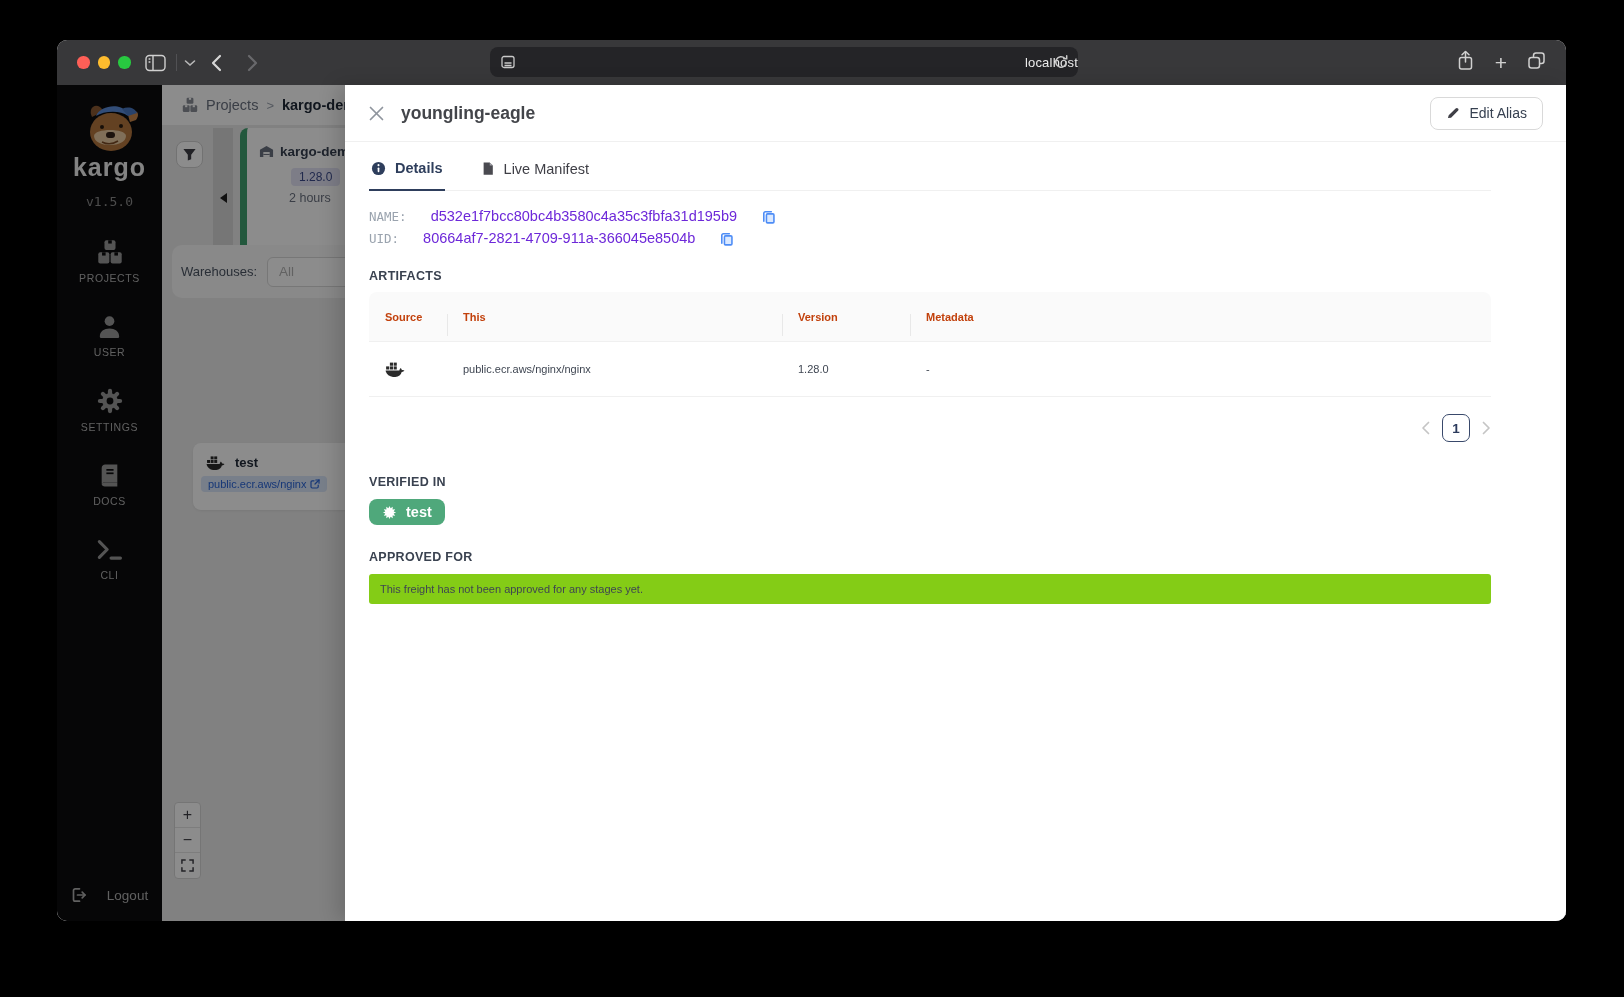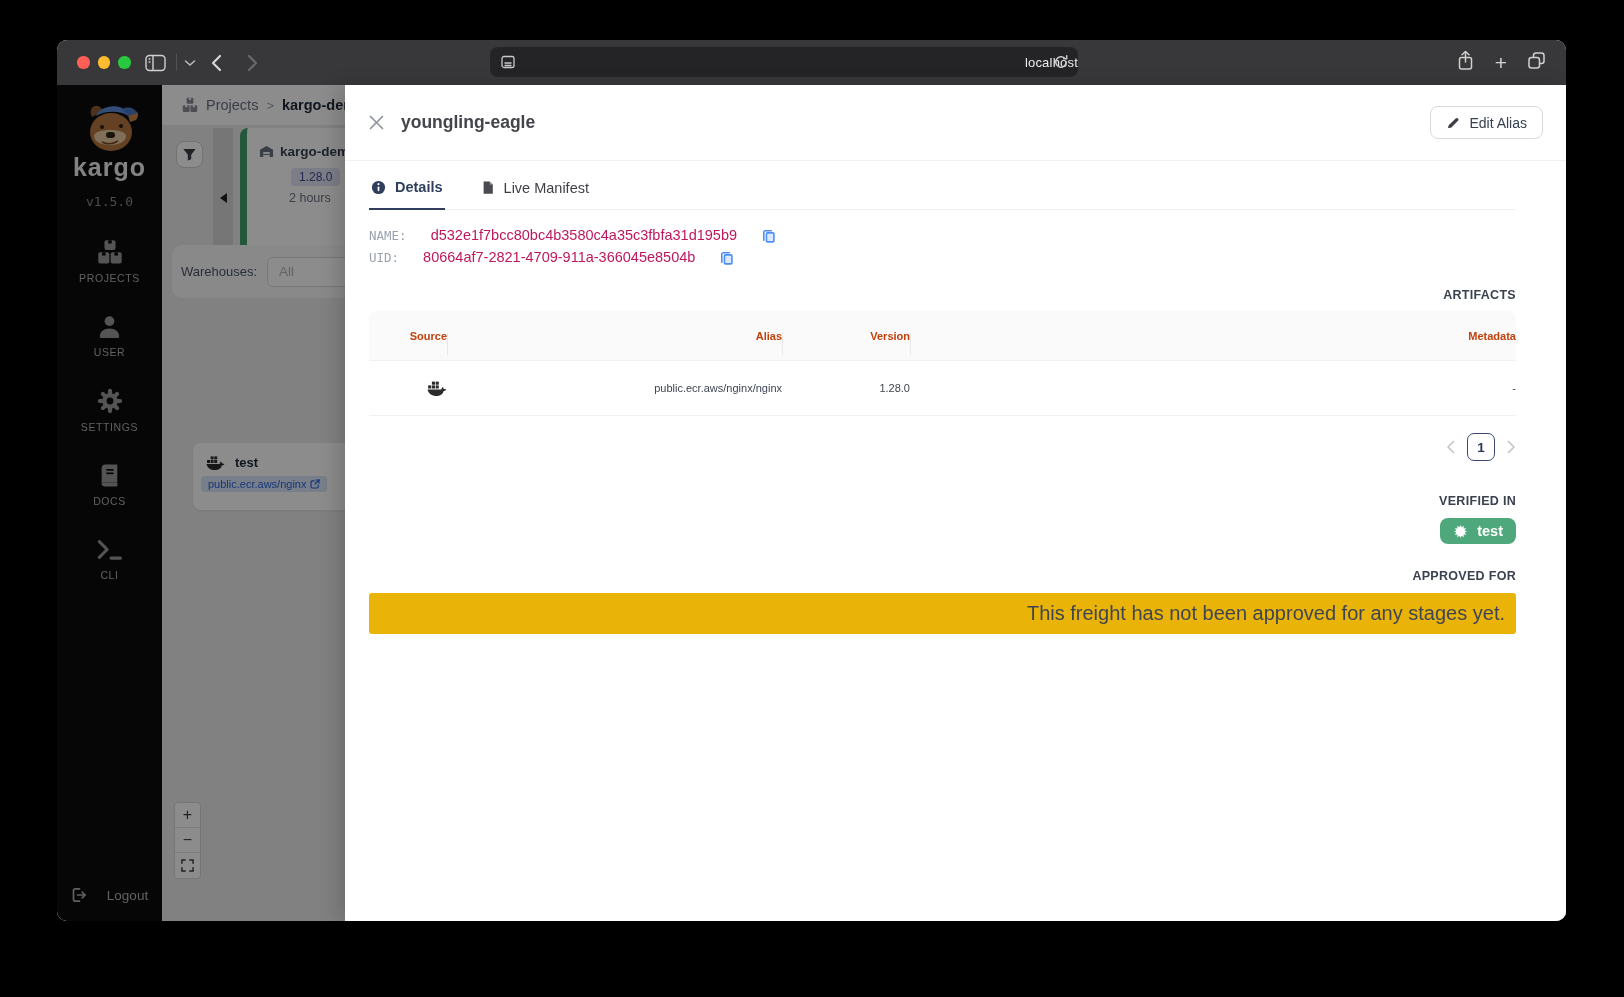--- a/index.html
+++ b/index.html
@@ -74,57 +74,57 @@
   .zoom-ctrl { position:absolute; left:12px; top:677px; width:27px; background:#fff;
                border:1px solid #d6d6d6; border-radius:4px; overflow:hidden; }
   .zc-btn { height:25px; display:flex; align-items:center; justify-content:center;
             border-bottom:1px solid #e3e3e3; color:#3f3f46; font-size:16px; cursor:pointer; }
   .zc-btn:last-child { border-bottom:none; }
 
   
   .mask { position:absolute; inset:0; background:rgba(0,0,0,.45); z-index:5; }
   .drawer { position:absolute; left:288px; top:0; bottom:0; right:0; background:#fff; z-index:10;
             box-shadow:-8px 0 18px rgba(0,0,0,.15); }
-  .d-header { height:76px; border-bottom:1px solid #f0f0f0; display:flex; align-items:center;
+  .d-header { height:57px; border-bottom:1px solid #f0f0f0; display:flex; align-items:center;
               padding:0 23px; gap:16px; }
   .d-title { color:#43454a; font-size:17.5px; font-weight:700; }
   .edit-btn { margin-left:auto; height:33px; border:1px solid #d9d9d9; border-radius:8px; background:#fff;
               display:flex; align-items:center; gap:9px; padding:0 15px; cursor:pointer;
               color:#374151; font-size:14px; }
-  .d-body { padding:16px 50px 0 24px;text-align:right; }
+  .d-body { padding:16px 75px 0 24px; }
   .tabs { display:flex; gap:34px; border-bottom:1px solid #f0f0f0; }
   .tab { display:flex; align-items:center; gap:9px; padding:2px 2px 13px 2px; font-size:14.5px;
          color:#3f3f46; cursor:pointer; }
   .tab.active { color:#2e3e5c; font-weight:600; border-bottom:2px solid #2e3e5c; margin-bottom:-1px; }
   .meta { margin-top:14px; }
   .meta-row { display:flex; align-items:center; gap:24px; height:22px; }
   .meta-label { font-family:"DejaVu Sans Mono", monospace; color:#9aa3ae; font-size:12.5px; }
-  .meta-value { color:#be185d; font-size:14.5px; }
+  .meta-value { color:#6d28d9; font-size:14.5px; }
   .copy-btn { display:flex; cursor:pointer; }
   .sec-heading { margin-top:20px; color:#3a4250; font-size:12.5px; font-weight:700; letter-spacing:.3px; }
   .a-table { margin-top:9px; }
   .a-head { display:grid; grid-template-columns:78px 335px 128px 1fr; background:#fafafa; height:50px;
             align-items:center; border-radius:8px 8px 0 0; border-bottom:1px solid #f0f0f0; }
   .a-head .cell { position:relative; padding-left:16px; color:#c2410c; font-size:11px; font-weight:700; }
   .a-head .cell + .cell::before { content:""; position:absolute; left:0; top:3px; width:1px; height:22px; background:#e8e8e8; }
   .a-row { display:grid; grid-template-columns:78px 335px 128px 1fr; height:55px; align-items:center;
            border-bottom:1px solid #f0f0f0; color:#3f4652; font-size:11px; }
   .a-row .cell { padding-left:16px; }
   .pager { margin-top:17px; display:flex; justify-content:flex-end; align-items:center; gap:12px; }
   .pg-chev { display:flex; cursor:pointer; }
   .pg-num { width:28px; height:28px; border:1px solid #39496b; border-radius:7px; display:flex;
             align-items:center; justify-content:center; color:#2b3a5c; font-size:13.5px; font-weight:700;
             cursor:pointer; }
   .v-heading { margin-top:33px; }
   .stage-badge { margin-top:10px; display:inline-flex; align-items:center; gap:9px; background:#4fa87b;
                  color:#fff; border-radius:8px; padding:5px 13px; font-size:14.5px; font-weight:700;
                  cursor:pointer; }
   .ap-heading { margin-top:25px; }
-  .ap-box { margin-top:10px; background:#eab308; border-radius:3px; padding:9px 11px;
-            color:#3f4652; font-size:20px; }
+  .ap-box { margin-top:10px; background:#84cc16; border-radius:3px; padding:9px 11px;
+            color:#3f4652; font-size:11px; }
 </style>
 </head>
 <body>
 
 <div class="stage">
   <div class="window">
 
     <div class="toolbar">
       <div class="lights">
         <span class="light l-red"></span>
@@ -428,21 +428,21 @@
                 </svg>
               </span>
             </div>
           </div>
 
           <div class="sec-heading">ARTIFACTS</div>
 
           <div class="a-table">
             <div class="a-head">
               <div class="cell">Source</div>
-              <div class="cell">Alias</div>
+              <div class="cell">This</div>
               <div class="cell">Version</div>
               <div class="cell">Metadata</div>
             </div>
             <div class="a-row">
               <div class="cell">
                 <svg width="20" height="17" viewBox="0 0 18 15" style="color:#2b2b2b;">
                   <g fill="currentColor">
                     <rect x="1" y="5.6" width="2.8" height="2.8"></rect>
                       <rect x="4.4" y="5.6" width="2.8" height="2.8"></rect>
                     <rect x="7.8" y="5.6" width="2.8" height="2.8"></rect>

